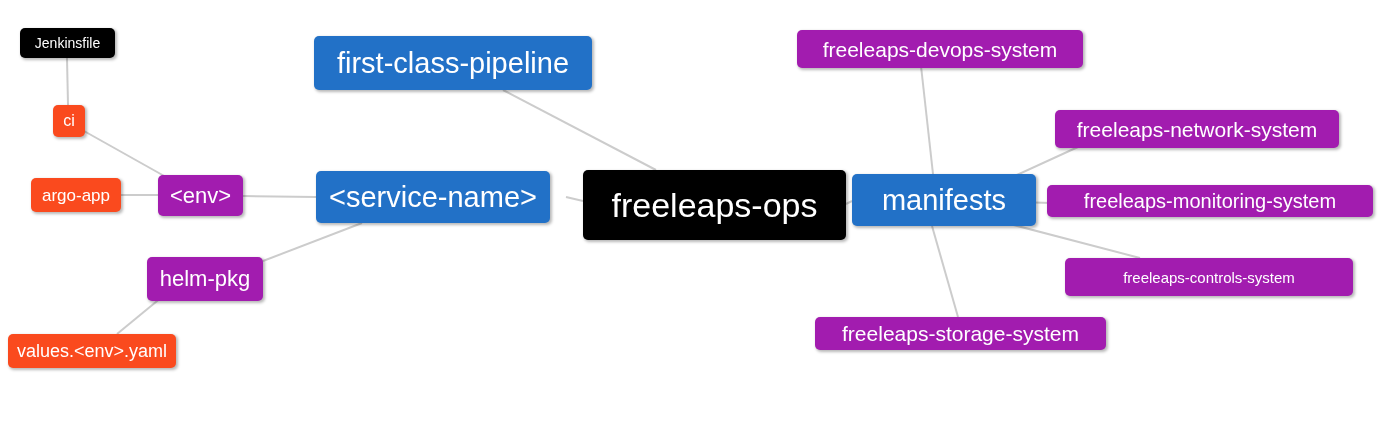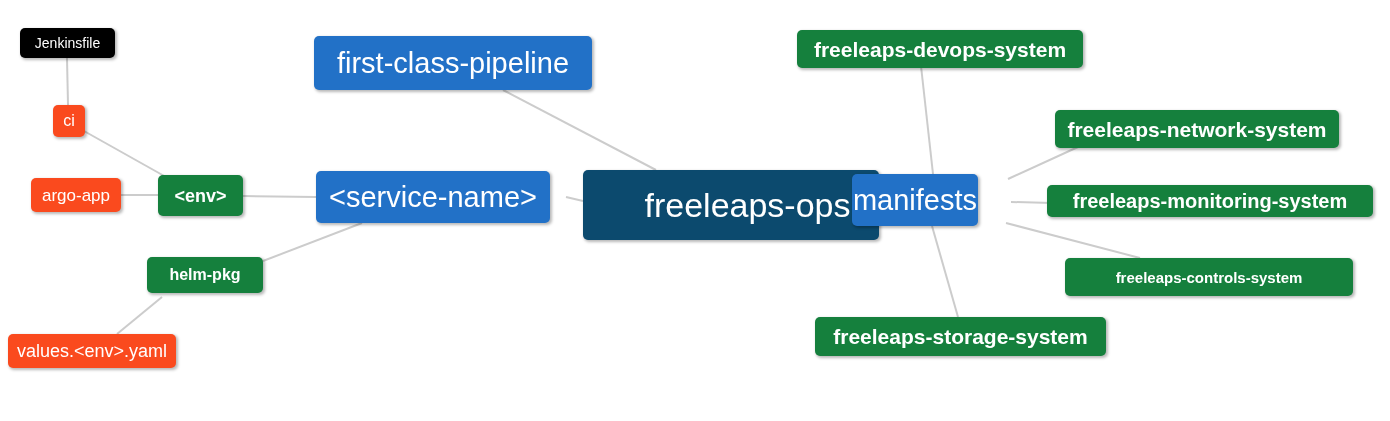--- a/index.html
+++ b/index.html
@@ -13,24 +13,24 @@
   .node{
     position:absolute;z-index:2;
     display:flex;align-items:center;justify-content:center;
     color:#ffffff;white-space:nowrap;
     border-radius:5px;
     box-shadow:1.5px 1.5px 3px rgba(0,0,0,0.28);
     cursor:pointer;
     line-height:1;
   }
   .node.blue{background:#2271c7;}
-  .node.green{background:#15803d;font-weight:bold;}
+  .node.green{background:#a21caf;}
   .node.orange{background:#000000;}
   .node.red{background:#fa4a1e;}
-  .node.dark{background:#0c4a6e;padding-left:33px;}
+  .node.dark{background:#000000;}
 </style>
 </head>
 <body>
 
 <svg class="edges" width="1390" height="421">
   <line x1="67" y1="58" x2="68" y2="105"></line>
   <line x1="84" y1="131" x2="166" y2="177"></line>
   <line x1="121" y1="195" x2="158" y2="195"></line>
   <line x1="243" y1="196" x2="316" y2="197"></line>
   <line x1="263" y1="261" x2="362" y2="223"></line>
@@ -44,35 +44,35 @@
   <line x1="1006" y1="223" x2="1140" y2="258"></line>
   <line x1="932" y1="226" x2="958" y2="317"></line>
 </svg>
 
 <div class="node orange" style="left:20px;top:28px;width:95px;height:30px;font-size:14px">Jenkinsfile</div>
 
 <div class="node red" style="left:53px;top:105px;width:32px;height:32px;font-size:16px">ci</div>
 
 <div class="node red" style="left:31px;top:178px;width:90px;height:34px;font-size:17px">argo-app</div>
 
-<div class="node green" style="left:158px;top:175px;width:85px;height:41px;font-size:18px">&lt;env&gt;</div>
+<div class="node green" style="left:158px;top:175px;width:85px;height:41px;font-size:22px">&lt;env&gt;</div>
 
-<div class="node green" style="left:147px;top:257px;width:116px;height:36px;font-size:16px">helm-pkg</div>
+<div class="node green" style="left:147px;top:257px;width:116px;height:44px;font-size:22px">helm-pkg</div>
 
 <div class="node red" style="left:8px;top:334px;width:168px;height:34px;font-size:18px">values.&lt;env&gt;.yaml</div>
 
 <div class="node blue" style="left:314px;top:36px;width:278px;height:54px;font-size:29px">first-class-pipeline</div>
 
 <div class="node blue" style="left:316px;top:171px;width:234px;height:52px;font-size:29px">&lt;service-name&gt;</div>
 
 <div class="node dark" style="left:583px;top:170px;width:263px;height:70px;font-size:34px">freeleaps-ops</div>
 
-<div class="node blue" style="left:852px;top:174px;width:126px;height:52px;font-size:29px">manifests</div>
+<div class="node blue" style="left:852px;top:174px;width:184px;height:52px;font-size:29px">manifests</div>
 
 <div class="node green" style="left:797px;top:30px;width:286px;height:38px;font-size:21px">freeleaps-devops-system</div>
 
 <div class="node green" style="left:1055px;top:110px;width:284px;height:38px;font-size:21px">freeleaps-network-system</div>
 
 <div class="node green" style="left:1047px;top:185px;width:326px;height:32px;font-size:20px">freeleaps-monitoring-system</div>
 
 <div class="node green" style="left:1065px;top:258px;width:288px;height:38px;font-size:15px">freeleaps-controls-system</div>
 
-<div class="node green" style="left:815px;top:317px;width:291px;height:39px;font-size:21px">freeleaps-storage-system</div>
+<div class="node green" style="left:815px;top:317px;width:291px;height:33px;font-size:21px">freeleaps-storage-system</div>
 
 </body></html>

